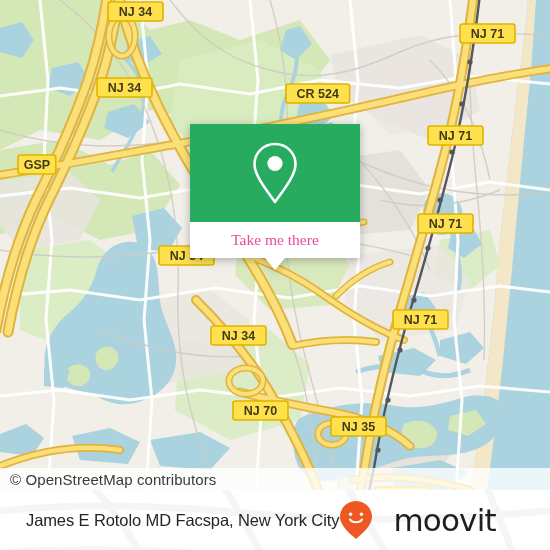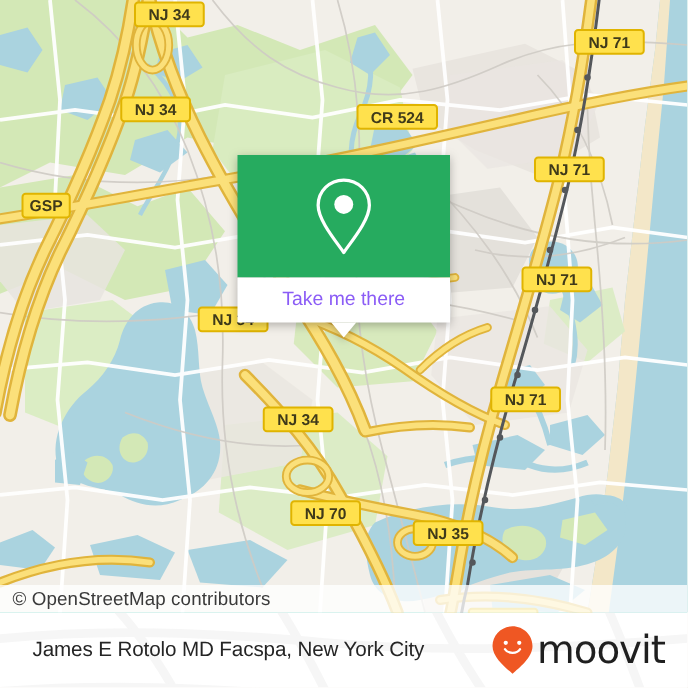--- a/index.html
+++ b/index.html
@@ -72,22 +72,22 @@
   }
   .popup-bottom {
     background: #ffffff;
     height: 36px;
     display: flex;
     align-items: center;
     justify-content: center;
   }
   .popup-bottom span {
     font-size: 15.5px;
-    color: #8b5cf6;
-    font-family: Liberation Sans, sans-serif;
+    color: #ec4899;
+    font-family: Liberation Serif, serif;
   }
   .popup-tail {
     position: absolute;
     left: 50%;
     margin-left: -10px;
     top: 134px;
     width: 0;
     height: 0;
     border-left: 10px solid transparent;
     border-right: 10px solid transparent;
@@ -112,35 +112,34 @@
     height: 110px;
     opacity: 0.5;
   }
   .footer-inner {
     position: relative;
     z-index: 2;
     width: 550px;
     height: 60px;
     display: flex;
     align-items: center;
-    justify-content: space-between;
     box-sizing: border-box;
     padding: 0 18px 0 26px;
   }
   .footer-title {
     font-size: 16.5px;
     color: #252525;
     font-family: "Liberation Sans", sans-serif;
     letter-spacing: -0.1px;
     white-space: nowrap;
   }
   .brand {
     display: flex;
     align-items: center;
-    gap: 3px;
+    gap: 20px;
   }
   .brand-word {
     font-size: 31px;
     color: #1f1f1f;
     font-family: "DejaVu Sans", sans-serif;
     font-weight: 400;
     letter-spacing: -0.8px;
     line-height: 1;
   }
 </style>

